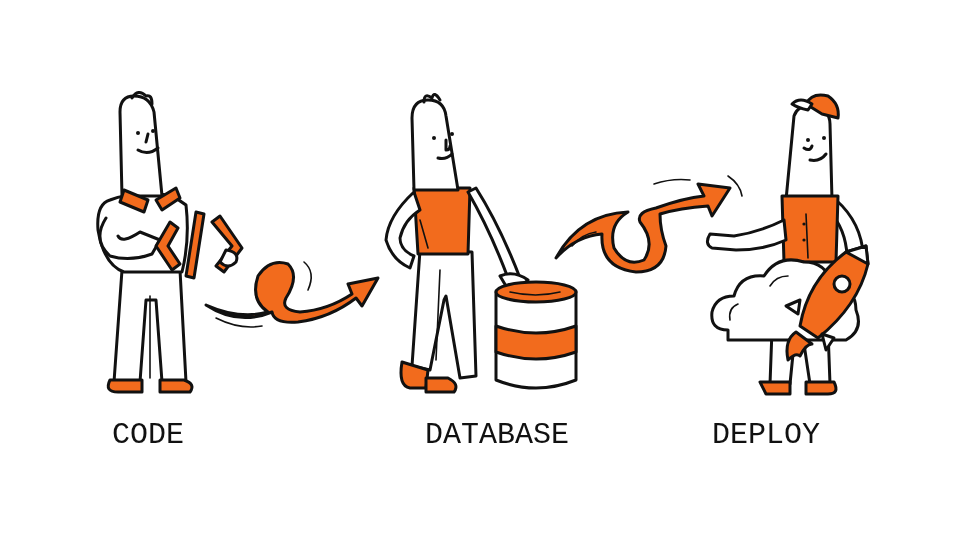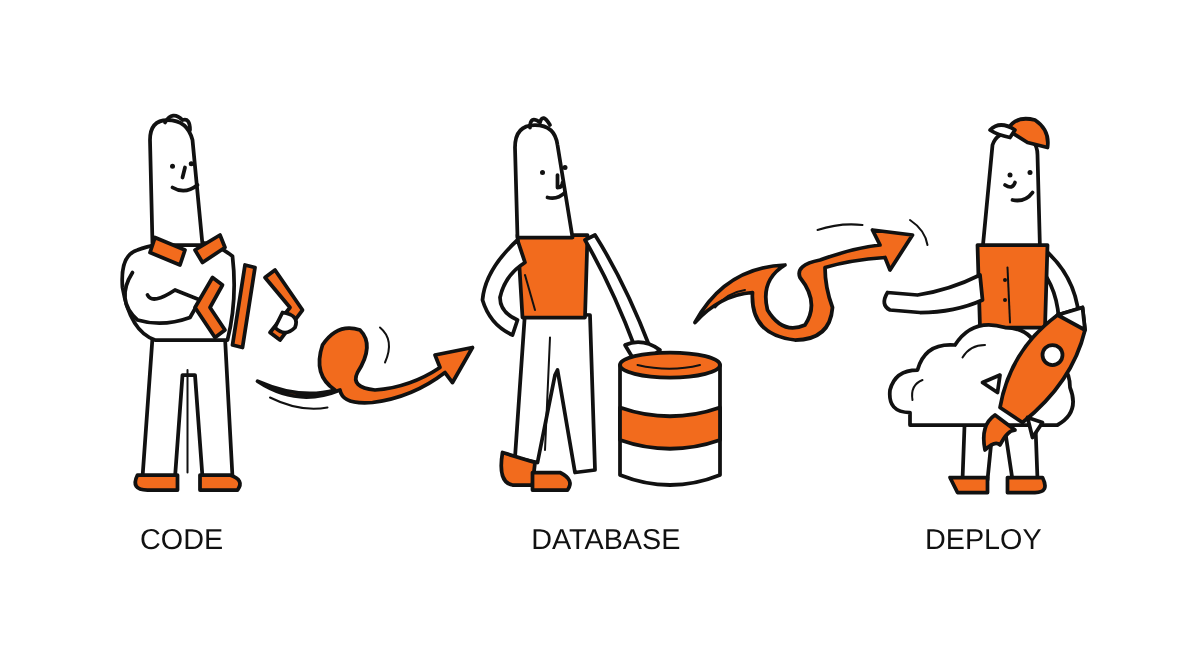--- a/index.html
+++ b/index.html
@@ -1,21 +1,21 @@
 <!DOCTYPE html>
 <html><head>
 <meta charset="utf-8">
 <style>
   html, body { margin: 0; padding: 0; background: #ffffff; }
   body { width: 960px; height: 536px; position: relative; overflow: hidden; font-family: "Liberation Sans", "DejaVu Sans", sans-serif; }
   .scene { position: absolute; left: 0; top: 0; width: 960px; height: 536px; }
-  .label { position: absolute; top: 418px; font-size: 23px; color: #111111; letter-spacing: 0px; font-weight: 400; }
+  .label { position: absolute; top: 418px; font-size: 30px; color: #111111; letter-spacing: 0px; font-weight: 400; font-family: Liberation Mono, monospace; }
   .label-code { left: 112px; }
   .label-database { left: 425px; }
-  .label-deploy { left: 740px; }
+  .label-deploy { left: 712px; }
   svg { position: absolute; left: 0; top: 0; }
 </style>
 </head>
 <body>
 
 <div class="scene">
 <svg width="960" height="536" viewBox="0 0 960 536">
   <defs>
     <style>
       .ink { stroke: #111; stroke-width: 3; fill: #fff; stroke-linecap: round; stroke-linejoin: round; }

